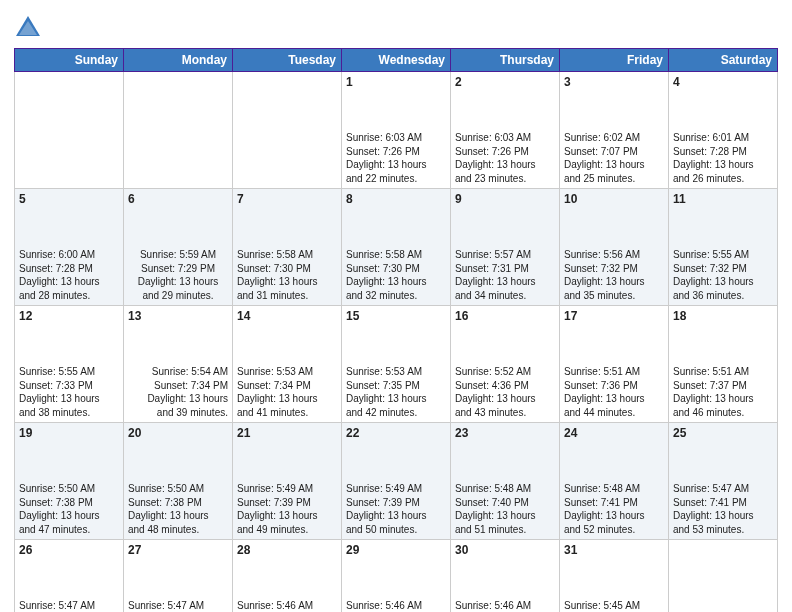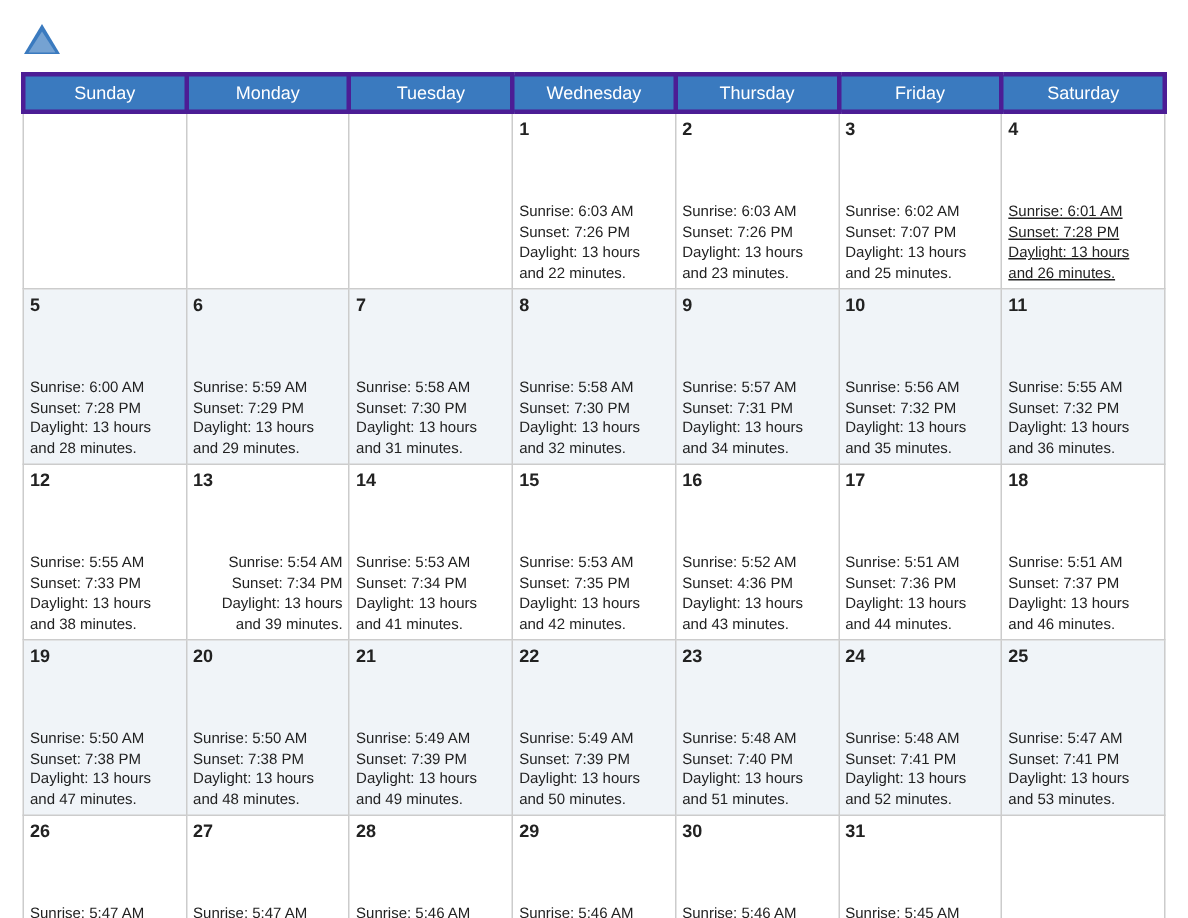--- a/index.html
+++ b/index.html
@@ -61,25 +61,25 @@
       color: #333;
     }
     .calendar-table {
       width: 100%;
       border-collapse: collapse;
       table-layout: fixed;
     }
     .calendar-table th {
       background: #3a7abf;
       color: #fff;
-      text-align: center;
+      text-align: right;
       padding: 4px 5px;
       font-size: 12px;
-      font-weight: normal;
-      border: 3px solid #4c1d95;
+      font-weight: bold;
+      border: 1px solid #4c1d95;
     }
     .calendar-table td {
       border: 1px solid #ccc;
       vertical-align: top;
       padding: 3px 4px;
       min-height: 80px;
       height: 82px;
       background: #fff;
       font-size: 10.5px;
       color: #222;
@@ -168,41 +168,41 @@
               <div class="day-num">3</div>
               <div class="cell-info" style="white-space: pre-line;">Sunrise: 6:02 AM
 Sunset: 7:07 PM
 Daylight: 13 hours
 and 25 minutes.</div>
             </div>
           </td>
           <td>
             <div class="cell-content">
               <div class="day-num">4</div>
-              <div class="cell-info" style="white-space: pre-line; text-decoration: underline;">Sunrise: 6:01 AM
+              <div class="cell-info" style="white-space: pre-line;">Sunrise: 6:01 AM
 Sunset: 7:28 PM
 Daylight: 13 hours
 and 26 minutes.</div>
             </div>
           </td>
         </tr>
         <tr>
           <td>
             <div class="cell-content">
               <div class="day-num">5</div>
               <div class="cell-info" style="white-space: pre-line;">Sunrise: 6:00 AM
 Sunset: 7:28 PM
 Daylight: 13 hours
 and 28 minutes.</div>
             </div>
           </td>
           <td>
             <div class="cell-content">
               <div class="day-num">6</div>
-              <div class="cell-info" style="white-space: pre-line;">Sunrise: 5:59 AM
+              <div class="cell-info" style="white-space: pre-line; text-align: center;">Sunrise: 5:59 AM
 Sunset: 7:29 PM
 Daylight: 13 hours
 and 29 minutes.</div>
             </div>
           </td>
           <td>
             <div class="cell-content">
               <div class="day-num">7</div>
               <div class="cell-info" style="white-space: pre-line;">Sunrise: 5:58 AM
 Sunset: 7:30 PM

